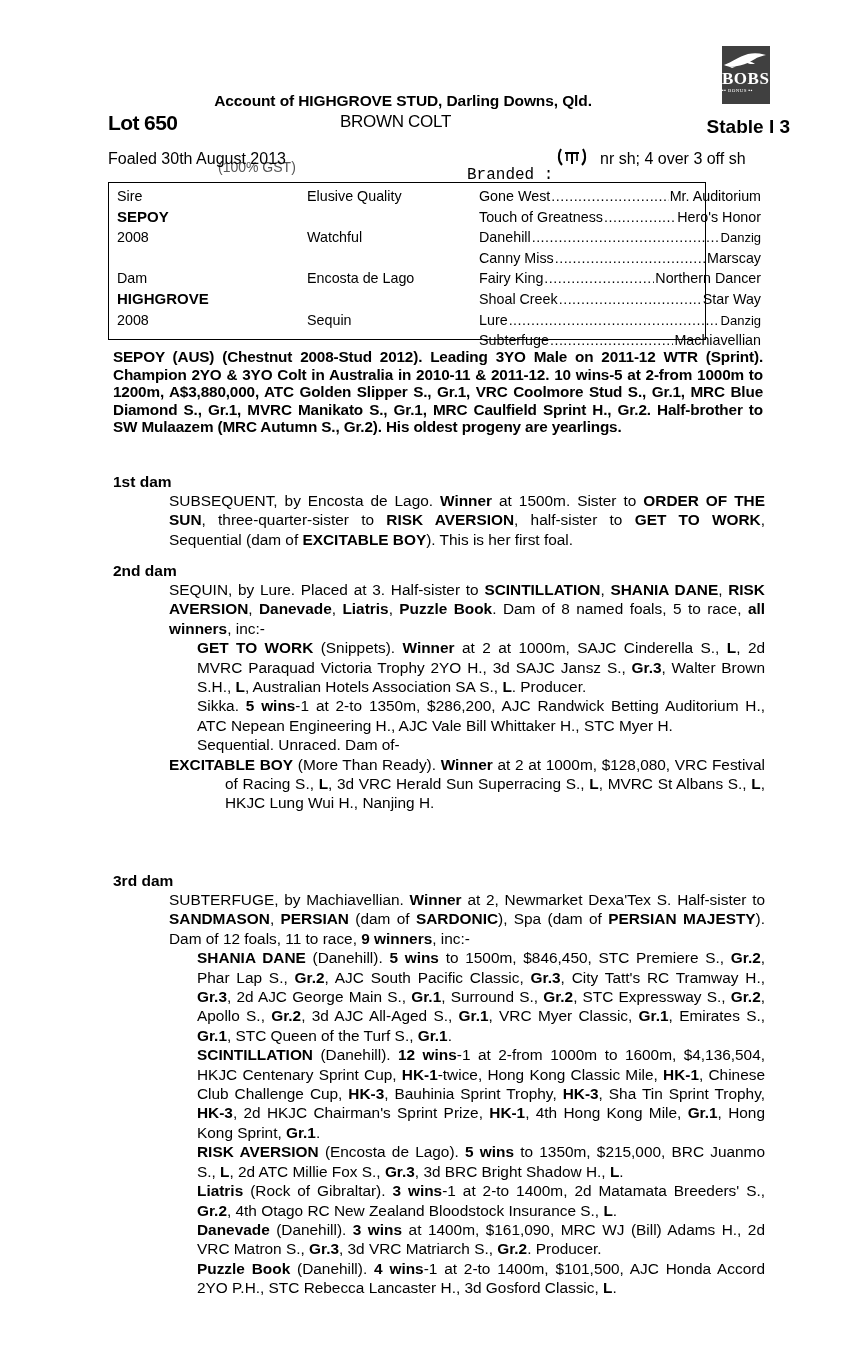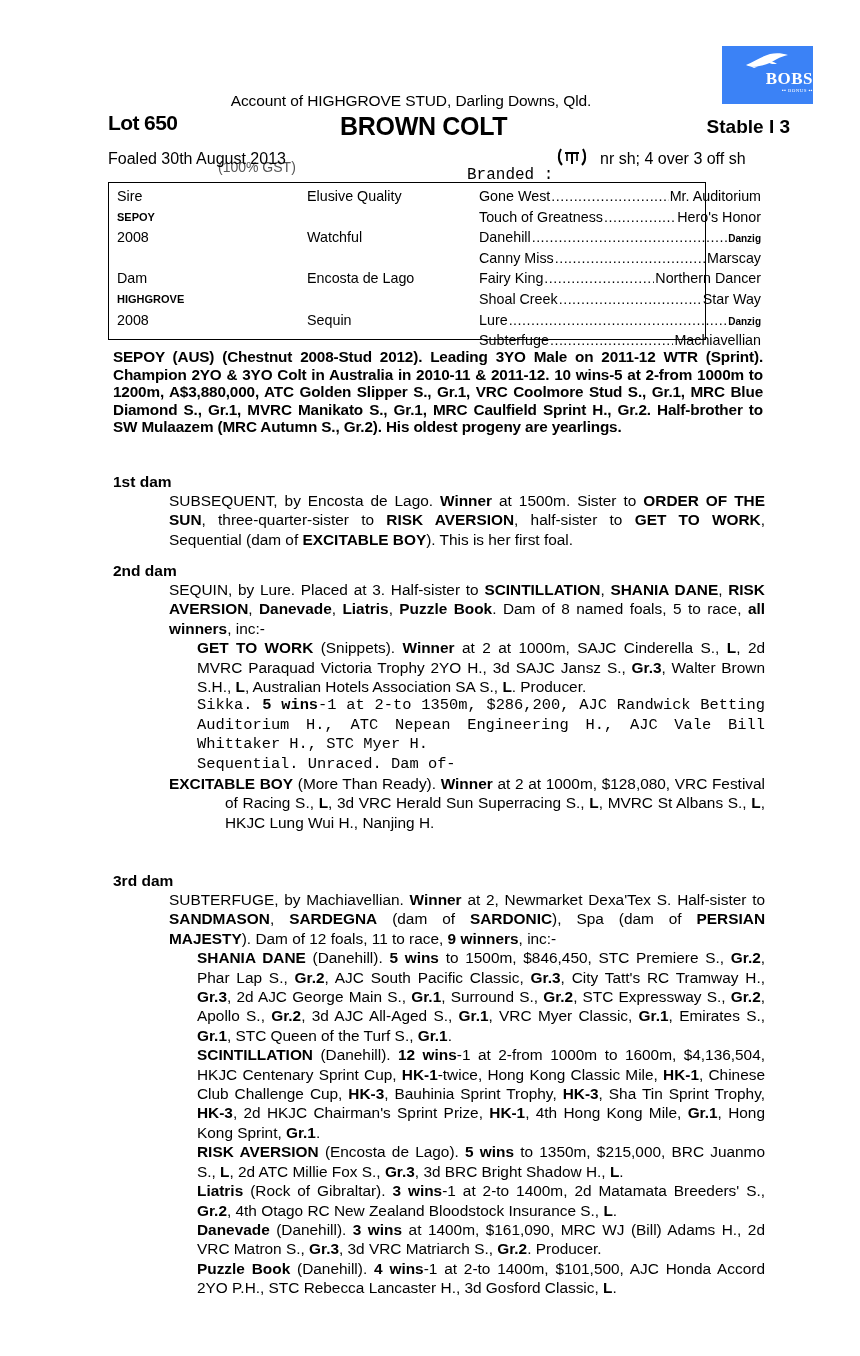--- a/index.html
+++ b/index.html
@@ -20,25 +20,25 @@
     left: 0; top: 0;
     width: 860px;
     height: 1356px;
   }
 
   
   .logo-box {
     position: absolute;
     left: 722px;
     top: 46px;
-    width: 91px;
+    width: 48px;
     height: 58px;
-    background: #3b82f6;
+    background: #404040;
     color: #ffffff;
-    text-align: right;
+    text-align: left;
   }
   .logo-bird {
     display: block;
     margin: 5px auto 0 auto;
   }
   .logo-word {
     font-family: "Liberation Serif", serif;
     font-weight: bold;
     font-size: 17px;
     letter-spacing: 0.5px;
@@ -48,26 +48,26 @@
   .logo-sub {
     font-family: "Liberation Serif", serif;
     font-size: 5px;
     letter-spacing: 0.4px;
     line-height: 7px;
   }
 
   
   .account-line {
     position: absolute;
-    left: 16px;
+    left: 8px;
     top: 92px;
     width: 790px;
     text-align: center;
     font-size: 15.5px;
-    font-weight: normal;
+    font-weight: bold;
     letter-spacing: -0.1px;
   }
   .lot-row {
     position: absolute;
     left: 108px;
     top: 113px;
     width: 682px;
     height: 30px;
   }
   .lot-no {
@@ -80,22 +80,22 @@
   .gst {
     position: absolute;
     left: 110px; top: 8px;
     font-size: 14px;
     color: #555555;
     margin-top: 38px;
   }
   .colt-title {
     position: absolute;
     left: 232px; top: -1px;
-    font-size: 25px;
-    font-weight: bold;
+    font-size: 17px;
+    font-weight: normal;
     letter-spacing: -0.3px;
   }
   .stable {
     position: absolute;
     right: 0; top: 3px;
     font-size: 19px;
     font-weight: bold;
   }
   .foaled-row {
     position: absolute;
@@ -139,38 +139,38 @@
   .ped-inner {
     position: relative;
     padding: 3px 0 4px 0;
     height: 156px;
     box-sizing: border-box;
   }
   .ped-col1 { position: absolute; left: 8px;   top: 3px; width: 160px; }
   .ped-col2 { position: absolute; left: 198px; top: 3px; width: 170px; }
   .ped-col3 { position: absolute; left: 370px; top: 3px; width: 282px; }
   .ped-line { height: 20.6px; white-space: nowrap; overflow: hidden; }
-  .ped-name-bold { font-weight: bold; font-size: 11px; }
+  .ped-name-bold { font-weight: bold; font-size: 15px; }
   .dotrow {
     display: flex;
     align-items: baseline;
     width: 100%;
     height: 20.6px;
     white-space: nowrap;
   }
   .dotrow .l { flex: 0 0 auto; }
   .dotrow .fill {
     flex: 1 1 auto;
     overflow: hidden;
     white-space: nowrap;
     letter-spacing: 0.5px;
     margin: 0 1px;
   }
   .dotrow .r { flex: 0 0 auto; }
-  .dotrow .r.b { font-weight: bold; font-size: 10px; }
+  .dotrow .r.b { font-weight: normal; font-size: 13px; }
 
   
   .sire-para {
     position: absolute;
     left: 113px;
     top: 348px;
     width: 650px;
     font-size: 15.3px;
     font-weight: bold;
     line-height: 17.6px;
@@ -192,21 +192,21 @@
     font-size: 15.4px;
     line-height: 19.4px;
     text-align: justify;
   }
   .block p {
     margin: 0;
     text-indent: 0;
   }
   .ind0h { padding-left: 56px; text-indent: -56px; }
   .ind2h { padding-left: 84px; text-indent: -56px; }
-  .ind3h { padding-left: 84px; text-indent: -28px; font-family: Liberation Mono, monospace; }
+  .ind3h { padding-left: 84px; text-indent: -28px; }
   b { font-weight: bold; }
 </style>
 </head>
 <body>
 
 <div class="page">
 
   <div class="logo-box">
     <svg class="logo-bird" width="48" height="18" viewBox="0 0 48 18">
       <path d="M2 14 C 10 11, 16 6, 26 3 C 32 1.5, 38 2, 44 4 C 40 5, 36 6, 33 8 C 29 10.5, 24 13, 18 14.5 C 12 16, 6 16, 2 14 Z" fill="#ffffff"></path>
@@ -318,21 +318,21 @@
     <div>
         <p class="ind2h"><b>GET TO WORK</b> (Snippets). <b>Winner</b> at 2 at 1000m, SAJC Cinderella S., <b>L</b>, 2d MVRC Paraquad Victoria Trophy 2YO H., 3d SAJC Jansz S., <b>Gr.3</b>, Walter Brown S.H., <b>L</b>, Australian Hotels Association SA S., <b>L</b>. Producer.</p>
         <p class="ind3h">Sikka. <b>5 wins</b>-1 at 2-to 1350m, $286,200, AJC Randwick Betting Auditorium H., ATC Nepean Engineering H., AJC Vale Bill Whittaker H., STC Myer H.</p>
         <p class="ind3h">Sequential. Unraced. Dam of-</p>
         <p class="ind2h" style="padding-left: 112px; text-indent: -56px;"><b>EXCITABLE BOY</b> (More Than Ready). <b>Winner</b> at 2 at 1000m, $128,080, VRC Festival of Racing S., <b>L</b>, 3d VRC Herald Sun Superracing S., <b>L</b>, MVRC St Albans S., <b>L</b>, HKJC Lung Wui H., Nanjing H.</p>
       </div>
   </div>
 
   <div class="dam-head" style="top:872px">3rd dam</div>
   <div class="block" style="top:890px">
-    <p class="ind0h">SUBTERFUGE, by Machiavellian. <b>Winner</b> at 2, Newmarket Dexa'Tex S. Half-sister to <b>SANDMASON</b>, <b>SARDEGNA</b> (dam of <b>SARDONIC</b>), Spa (dam of <b>PERSIAN MAJESTY</b>). Dam of 12 foals, 11 to race, <b>9 winners</b>, inc:-</p>
+    <p class="ind0h">SUBTERFUGE, by Machiavellian. <b>Winner</b> at 2, Newmarket Dexa'Tex S. Half-sister to <b>SANDMASON</b>, <b>PERSIAN</b> (dam of <b>SARDONIC</b>), Spa (dam of <b>PERSIAN MAJESTY</b>). Dam of 12 foals, 11 to race, <b>9 winners</b>, inc:-</p>
     <div>
         <p class="ind2h"><b>SHANIA DANE</b> (Danehill). <b>5 wins</b> to 1500m, $846,450, STC Premiere S., <b>Gr.2</b>, Phar Lap S., <b>Gr.2</b>, AJC South Pacific Classic, <b>Gr.3</b>, City Tatt's RC Tramway H., <b>Gr.3</b>, 2d AJC George Main S., <b>Gr.1</b>, Surround S., <b>Gr.2</b>, STC Expressway S., <b>Gr.2</b>, Apollo S., <b>Gr.2</b>, 3d AJC All-Aged S., <b>Gr.1</b>, VRC Myer Classic, <b>Gr.1</b>, Emirates S., <b>Gr.1</b>, STC Queen of the Turf S., <b>Gr.1</b>.</p>
         <p class="ind2h"><b>SCINTILLATION</b> (Danehill). <b>12 wins</b>-1 at 2-from 1000m to 1600m, $4,136,504, HKJC Centenary Sprint Cup, <b>HK-1</b>-twice, Hong Kong Classic Mile, <b>HK-1</b>, Chinese Club Challenge Cup, <b>HK-3</b>, Bauhinia Sprint Trophy, <b>HK-3</b>, Sha Tin Sprint Trophy, <b>HK-3</b>, 2d HKJC Chairman's Sprint Prize, <b>HK-1</b>, 4th Hong Kong Mile, <b>Gr.1</b>, Hong Kong Sprint, <b>Gr.1</b>.</p>
         <p class="ind2h"><b>RISK AVERSION</b> (Encosta de Lago). <b>5 wins</b> to 1350m, $215,000, BRC Juanmo S., <b>L</b>, 2d ATC Millie Fox S., <b>Gr.3</b>, 3d BRC Bright Shadow H., <b>L</b>.</p>
         <p class="ind2h"><b>Liatris</b> (Rock of Gibraltar). <b>3 wins</b>-1 at 2-to 1400m, 2d Matamata Breeders' S., <b>Gr.2</b>, 4th Otago RC New Zealand Bloodstock Insurance S., <b>L</b>.</p>
         <p class="ind2h"><b>Danevade</b> (Danehill). <b>3 wins</b> at 1400m, $161,090, MRC WJ (Bill) Adams H., 2d VRC Matron S., <b>Gr.3</b>, 3d VRC Matriarch S., <b>Gr.2</b>. Producer.</p>
         <p class="ind2h"><b>Puzzle Book</b> (Danehill). <b>4 wins</b>-1 at 2-to 1400m, $101,500, AJC Honda Accord 2YO P.H., STC Rebecca Lancaster H., 3d Gosford Classic, <b>L</b>.</p>
       </div>
   </div>
 

